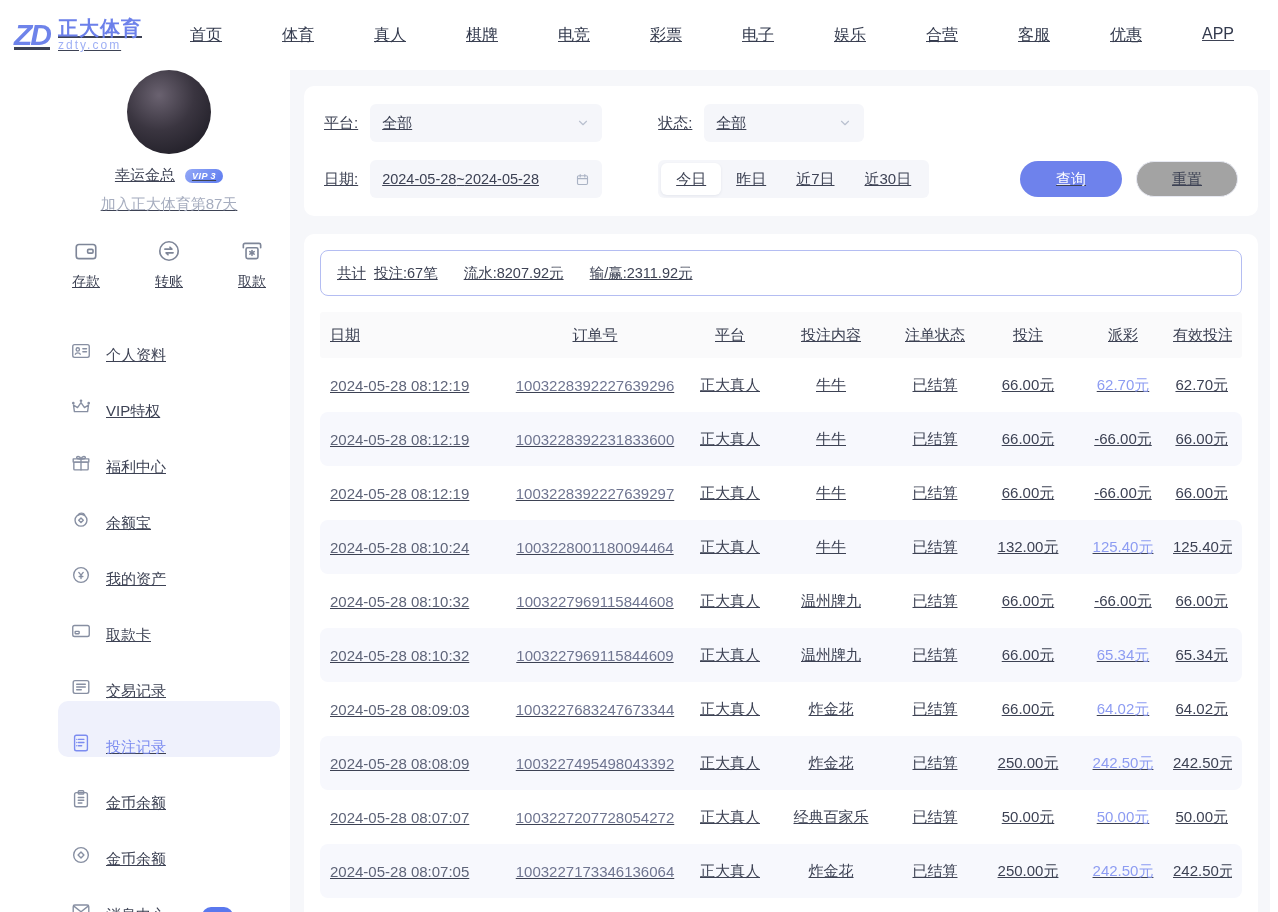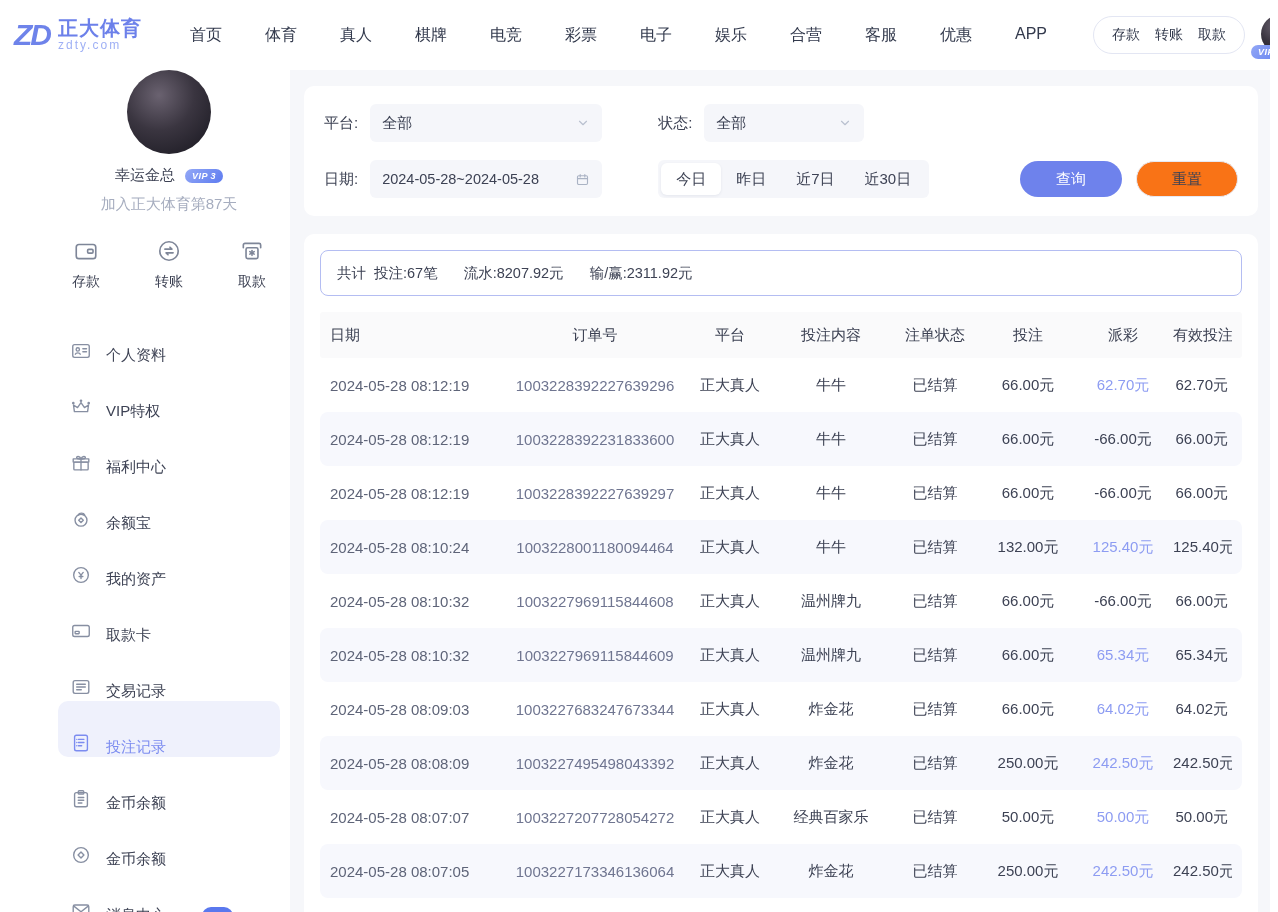--- a/index.html
+++ b/index.html
@@ -1,27 +1,27 @@
 <!DOCTYPE html>
 <html><head>
 <meta charset="utf-8">
 <style>
   * { margin:0; padding:0; box-sizing:border-box; }
   html,body { width:1278px; height:912px; overflow:hidden; background:#fff;
     font-family:"Liberation Sans","DejaVu Sans",sans-serif; color:#3d4254; }
-  .viewport { width:1270px; height:912px; overflow:hidden; position:relative; }
+  .viewport { width:1270px; height:912px; overflow:hidden; position:relative;text-decoration:underline; }
 
   
   header { height:70px; display:flex; align-items:center; padding-left:14px; background:#fff; white-space:nowrap; }
   .logo { display:flex; align-items:center; gap:8px; cursor:pointer; }
   .logo-mark { font-size:30px; font-weight:bold; font-style:italic; color:#6e83ea; letter-spacing:-2px; }
   .logo-text { display:flex; flex-direction:column; line-height:1.1; }
   .logo-name { font-size:20px; font-weight:bold; color:#6c80ea; letter-spacing:1px;text-align:right; }
   .logo-domain { font-size:12px; color:#9fb0f5; letter-spacing:2px; }
-  nav { display:flex; gap:43px; margin-left:48px; font-size:16px; color:#333a4d; }
+  nav { display:flex; gap:60px; margin-left:48px; font-size:16px; color:#333a4d; }
   nav a { cursor:pointer; }
   .wallet-pill { margin-left:46px; border:1px solid #e3e6f3; border-radius:999px; padding:9px 18px;
     display:flex; gap:15px; font-size:14px; color:#333a4d; }
   .wallet-pill a { cursor:pointer; }
   .user { display:flex; align-items:center; gap:9px; margin-left:16px; cursor:pointer; }
   .avatar-wrap { position:relative; width:40px; height:40px; }
   .avatar { display:block; width:38px; height:38px; border-radius:50%;
     background:radial-gradient(circle at 38% 30%, #6a6270 0%, #3a3540 45%, #17161e 100%); }
   .avatar.big { width:84px; height:84px; }
   .vip-badge { display:inline-block; background:linear-gradient(135deg,#93a8f6,#5d7bf0); color:#fff;
@@ -63,21 +63,21 @@
   .date-input { width:232px; height:38px; background:#f5f6fa; border-radius:6px; display:flex; align-items:center;
     gap:0; padding:0 12px; font-size:14.5px; color:#3d4254; cursor:pointer; }
   .date-input .cal { margin-left:auto; color:#aab3c4; display:flex; }
   .segmented { display:flex; background:#f5f6fa; border-radius:6px; padding:3px; height:38px; }
   .seg { display:flex; align-items:center; padding:0 15px; font-size:15px; color:#3d4254; border-radius:6px; cursor:pointer; }
   .seg.active { background:#fff; box-shadow:0 1px 3px rgba(40,50,90,.08); }
   .fbuttons { margin-left:auto; display:flex; gap:14px; }
   .btn { width:102px; height:36px; border-radius:18px; font-size:15px; display:flex; align-items:center;
     justify-content:center; cursor:pointer; border:none; font-family:inherit; }
   .btn.primary { background:#6e82ec; color:#fff; }
-  .btn.ghost { background:#f97316; border:1px solid #e7e9f2; color:#3d4254; }
+  .btn.ghost { background:#a3a3a3; border:1px solid #e7e9f2; color:#3d4254; }
 
   .table-card { background:#fff; border-radius:10px; margin-top:18px; padding:16px 16px 0; height:700px; }
   .summary { border:1px solid #b4bdf2; border-radius:8px; height:46px; display:flex; align-items:center;
     padding:0 16px; font-size:14.5px; color:#3d4254; }
   .summary span { margin-right:26px; }
   .summary .s0 { margin-right:8px; }
 
   .thead, .trow { display:grid; grid-template-columns:175px 180px 90px 112px 96px 90px 100px 1fr;
     align-items:center; padding:0 10px; }
   .thead { height:46px; background:#fafafb; margin-top:16px; font-size:15px; color:#3b4052; border-radius:3px; }

